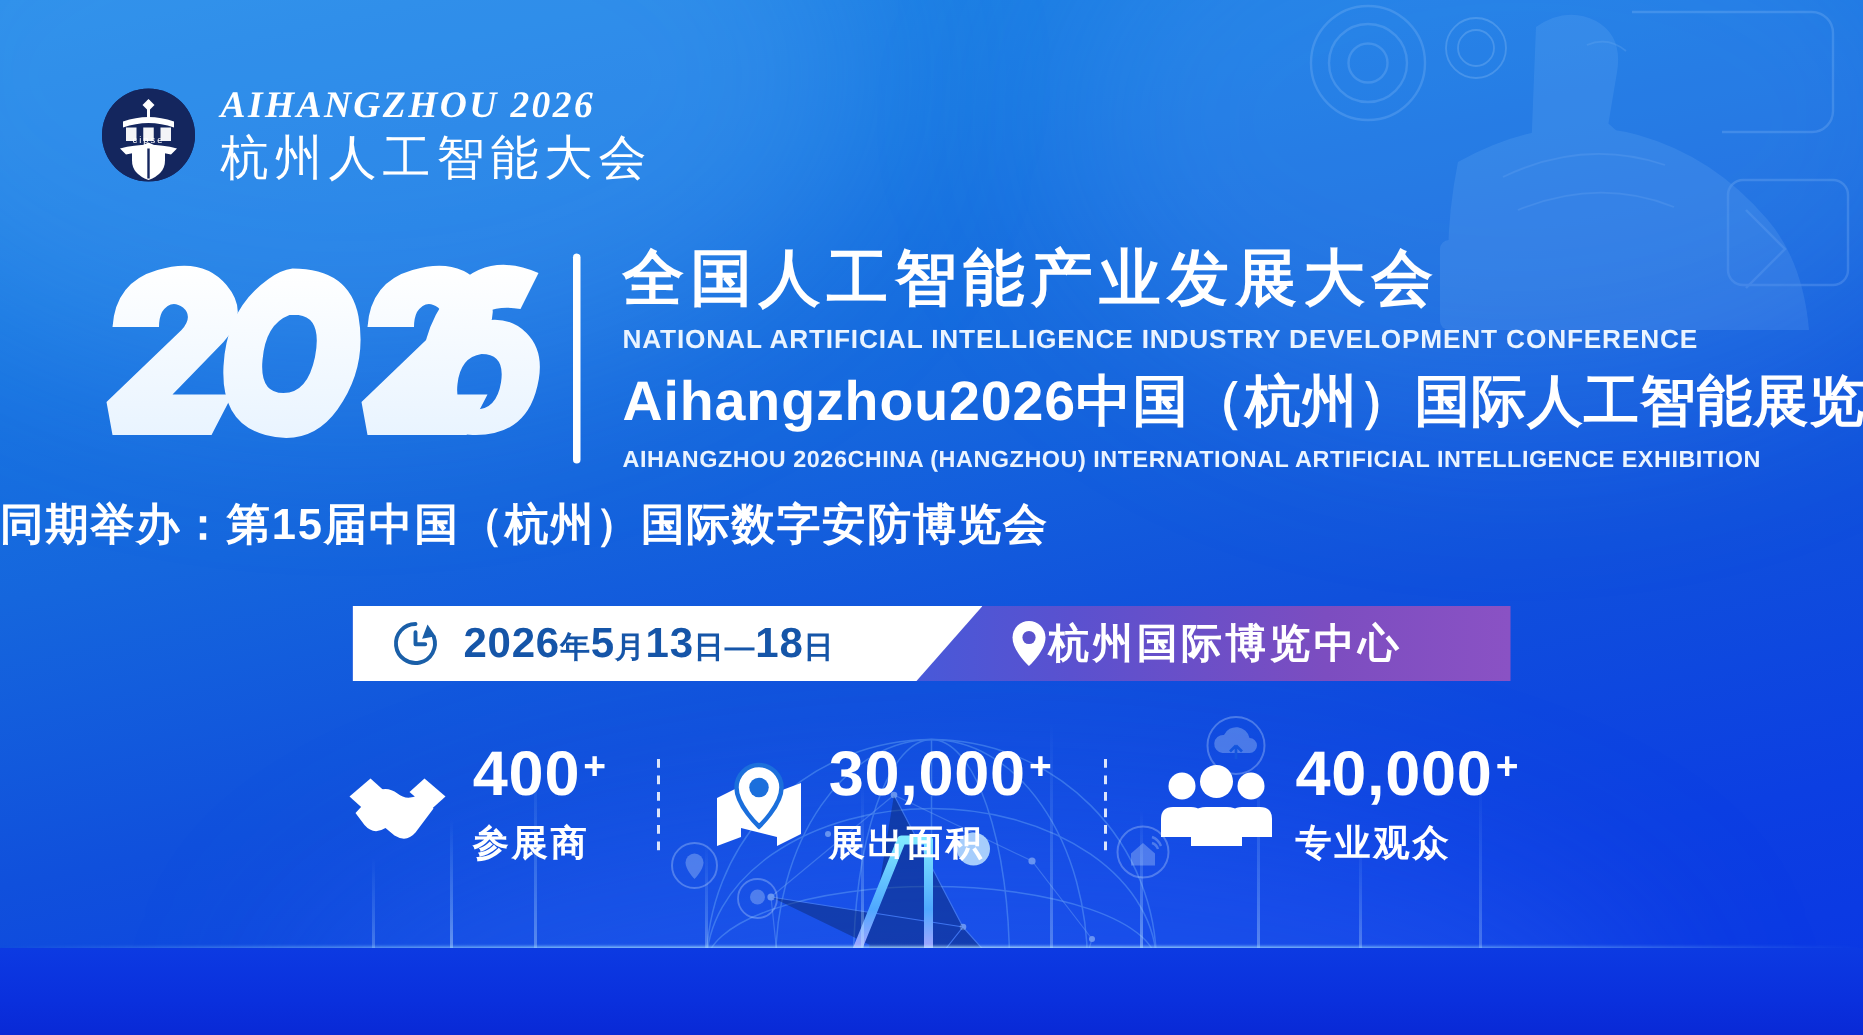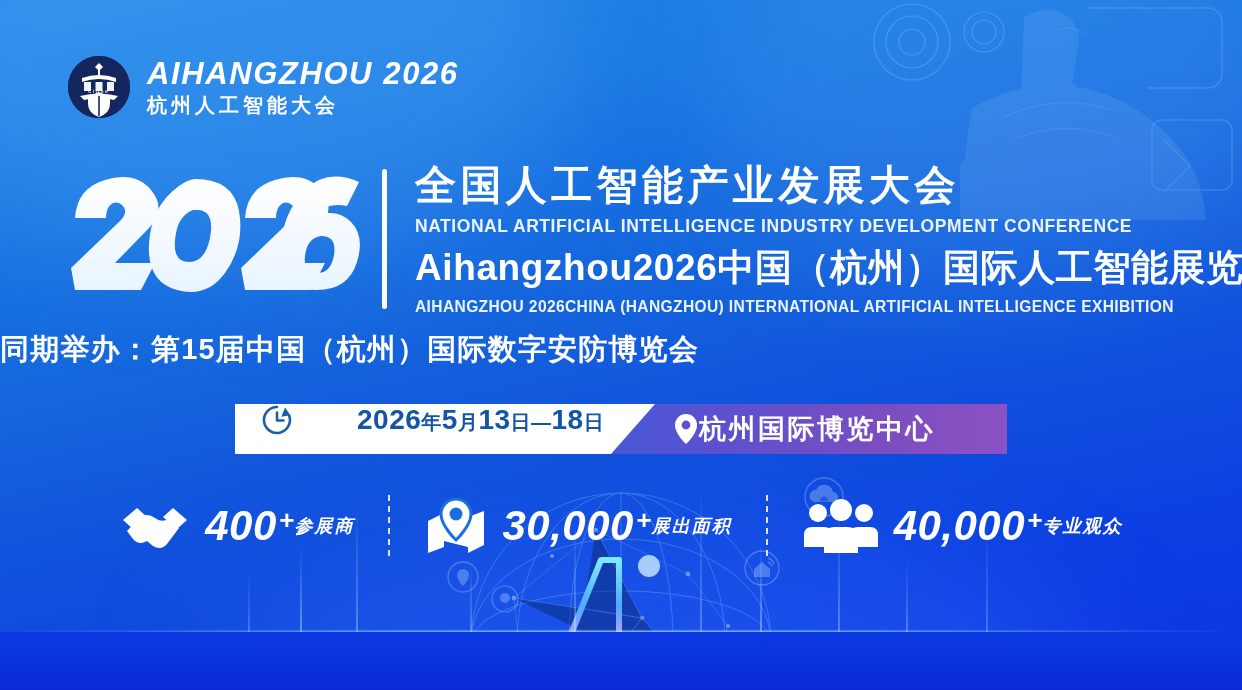--- a/index.html
+++ b/index.html
@@ -106,30 +106,31 @@
   .logo-mark {
     width: 62px; height: 62px;
     border-radius: 50%;
     background: #14265e;
     display: flex; align-items: center; justify-content: center;
     flex: none;
   }
   .logo-text { display: flex; flex-direction: column; justify-content: center; }
   .logo-en {
     color: #ffffff;
-    font-size: 31px;
+    font-size: 25px;
     font-weight: bold;
     font-style: italic;
     letter-spacing: 1.6px;
     line-height: 1.16;
+    font-family: Liberation Serif, serif;
   }
   .logo-cn {
     color: #ffffff;
-    font-size: 20px;
-    font-weight: bold;
+    font-size: 32px;
+    font-weight: normal;
     letter-spacing: 4px;
     line-height: 1.18;
     margin-top: 2px;
   }
 
   
   .headline {
     position: absolute;
     left: 62px; top: 160px;
     display: flex;
@@ -209,24 +210,24 @@
     height: 50px;
     display: flex;
   }
   .infobar-left {
     position: relative;
     width: 420px;
     height: 50px;
     background: #ffffff;
     clip-path: polygon(0 0, 100% 0, calc(100% - 44px) 100%, 0 100%);
     display: flex;
+    align-items: center;
     padding-left: 26px;
     box-sizing: border-box;
     z-index: 2;
-    gap: 48px;
   }
   .infobar-right {
     position: absolute;
     left: 0; top: 0;
     width: 772px; height: 50px;
     background: linear-gradient(90deg, #2f5fe0 0%, #3a5fe0 38%, #5a51cf 62%, #7c4dc0 84%, #8a52c4 100%);
     display: flex;
     align-items: center;
     z-index: 1;
   }
@@ -264,34 +265,34 @@
     align-items: center;
     justify-content: center;
     gap: 0px;
   }
   .stat {
     display: flex;
     align-items: center;
     gap: 14px;
   }
   .stat-icon { flex: none; display:flex; align-items:center; }
-  .stat-text { display: flex; flex-direction: row; font-style: italic; }
+  .stat-text { display: flex; flex-direction: column; }
   .stat-value {
     color: #ffffff;
     font-size: 42px;
     font-weight: bold;
     line-height: 1.0;
     letter-spacing: 0.5px;
     display: flex;
     align-items: flex-start;
   }
   .stat-value .plus { font-size: 26px; line-height: 1; margin-left: 2px; margin-top: 2px; }
   .stat-label {
     color: #ffffff;
-    font-size: 18px;
+    font-size: 24px;
     font-weight: bold;
     letter-spacing: 2px;
     margin-top: 9px;
   }
   .dashed-sep {
     width: 2px;
     height: 62px;
     margin: 0 34px;
     background-image: linear-gradient(180deg, #ffffff 55%, rgba(255,255,255,0) 0%);
     background-size: 2px 11px;

